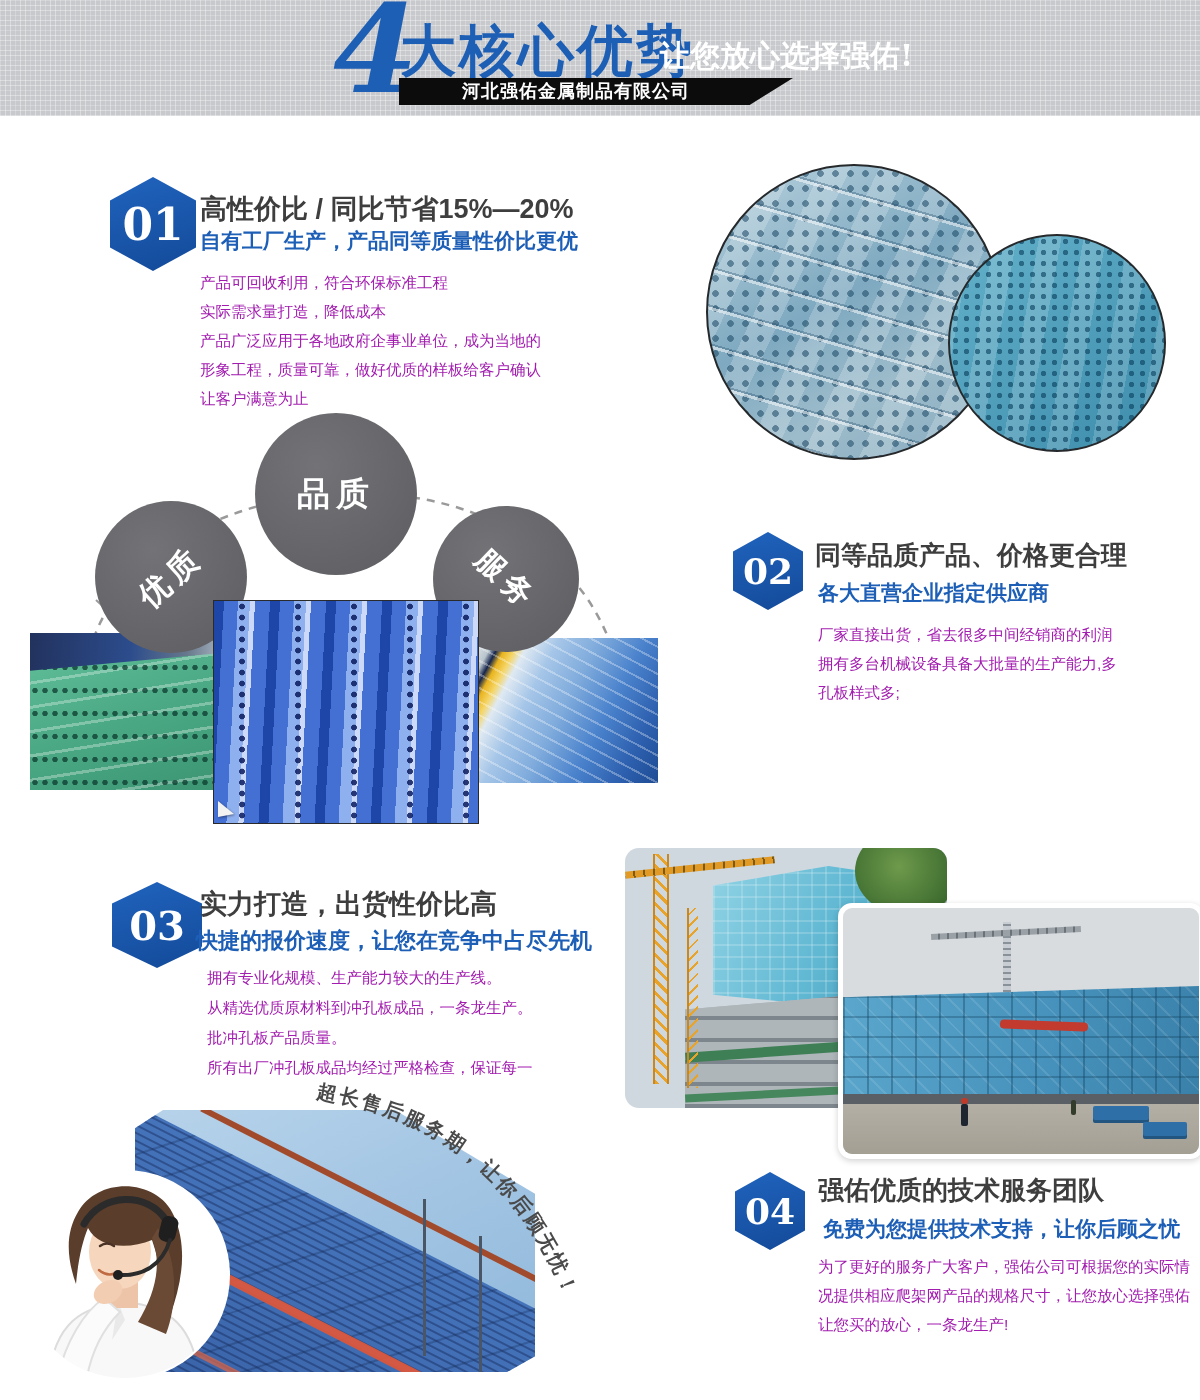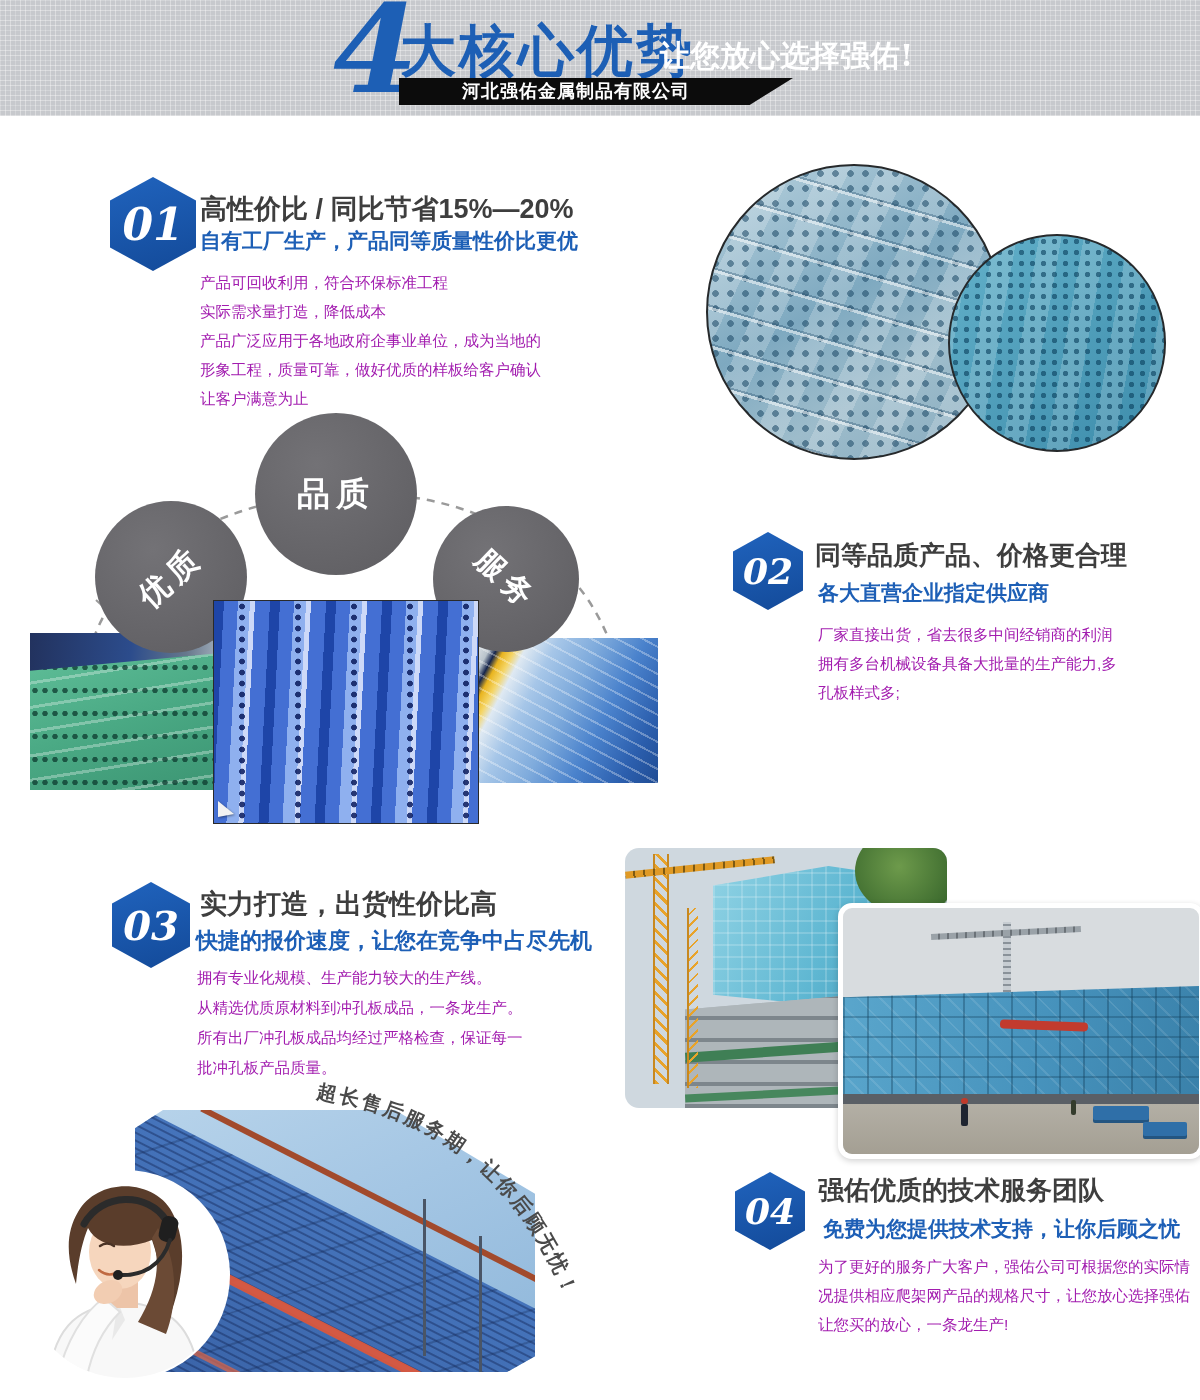--- a/index.html
+++ b/index.html
@@ -23,21 +23,21 @@
     font-weight:bold;font-size:30px;color:#ffffff;white-space:nowrap;}
   .hbar{position:absolute;left:399px;top:78px;width:394px;height:27px;background:#0c0c0c;
     clip-path:polygon(0 0,100% 0,89% 100%,0 100%);}
   .hbar span{display:block;text-align:center;padding-right:40px;color:#fff;font-weight:bold;
     font-size:18px;line-height:27px;letter-spacing:1px;}
 
   
   .hex{position:absolute;background:linear-gradient(165deg,#2063bd,#134a99);
     clip-path:polygon(50% 0,100% 25%,100% 75%,50% 100%,0 75%,0 25%);
     display:flex;align-items:center;justify-content:center;}
-  .hex span{color:#fff;font-family:"DejaVu Serif","Liberation Serif",serif;font-weight:bold;font-style:italic;}
+  .hex span{color:#fff;font-family:"DejaVu Serif","Liberation Serif",serif;font-weight:bold;}
   .sec-title{position:absolute;color:#3e3e3e;font-weight:bold;white-space:nowrap;}
   .sans-title{font-family:"Liberation Sans","DejaVu Sans",sans-serif;font-size:27px;}
   .serif-title{font-family:"DejaVu Serif","Liberation Serif",serif;font-size:26px;}
   .sec-sub{position:absolute;color:#1d5fb6;font-weight:bold;white-space:nowrap;
     font-family:"DejaVu Serif","Liberation Serif",serif;font-size:21px;}
   .sec-body{position:absolute;color:#a21caf;font-size:15.5px;line-height:29px;white-space:nowrap;}
 
   
   .circle-photo{position:absolute;border-radius:50%;border:2px solid #26292b;}
   .circle-big{left:706px;top:164px;width:292px;height:292px;
@@ -218,30 +218,30 @@
     <span style="font-size:36px;">02</span>
   </div>
   <div class="sec-title serif-title" style="left:815px;top:538px;">同等品质产品、价格更合理</div>
   <div class="sec-sub" style="left:818px;top:579px;">各大直营企业指定供应商</div>
   <div class="sec-body" style="left:818px;top:620px;">
     <div>厂家直接出货，省去很多中间经销商的利润</div>
     <div>拥有多台机械设备具备大批量的生产能力,多</div>
     <div>孔板样式多;</div>
   </div>
 
-  <div class="hex" style="left:112px;top:882px;width:78px;height:86px;">
+  <div class="hex" style="left:112px;top:882px;width:90px;height:86px;">
     <span style="font-size:40px;">03</span>
   </div>
   <div class="sec-title serif-title" style="left:200px;top:886px;font-size:27px;">实力打造，出货性价比高</div>
   <div class="sec-sub" style="left:196px;top:926px;font-size:22px;">快捷的报价速度，让您在竞争中占尽先机</div>
-  <div class="sec-body" style="left:197px;top:963px;line-height:30px;font-family:Liberation Serif, serif;">
+  <div class="sec-body" style="left:207px;top:963px;line-height:30px;font-family:Liberation Serif, serif;">
     <div>拥有专业化规模、生产能力较大的生产线。</div>
     <div>从精选优质原材料到冲孔板成品，一条龙生产。</div>
+    <div>批冲孔板产品质量。</div>
     <div>所有出厂冲孔板成品均经过严格检查，保证每一</div>
-    <div>批冲孔板产品质量。</div>
   </div>
 
   <div class="photo photo-back">
     <div class="pb-bld-top"></div>
     <div class="pb-bld-low"></div>
     <div class="pb-net"></div>
     <div class="pb-net2"></div>
     <div class="pb-crane"></div>
     <div class="pb-crane2"></div>
     <div class="pb-boom"></div>

